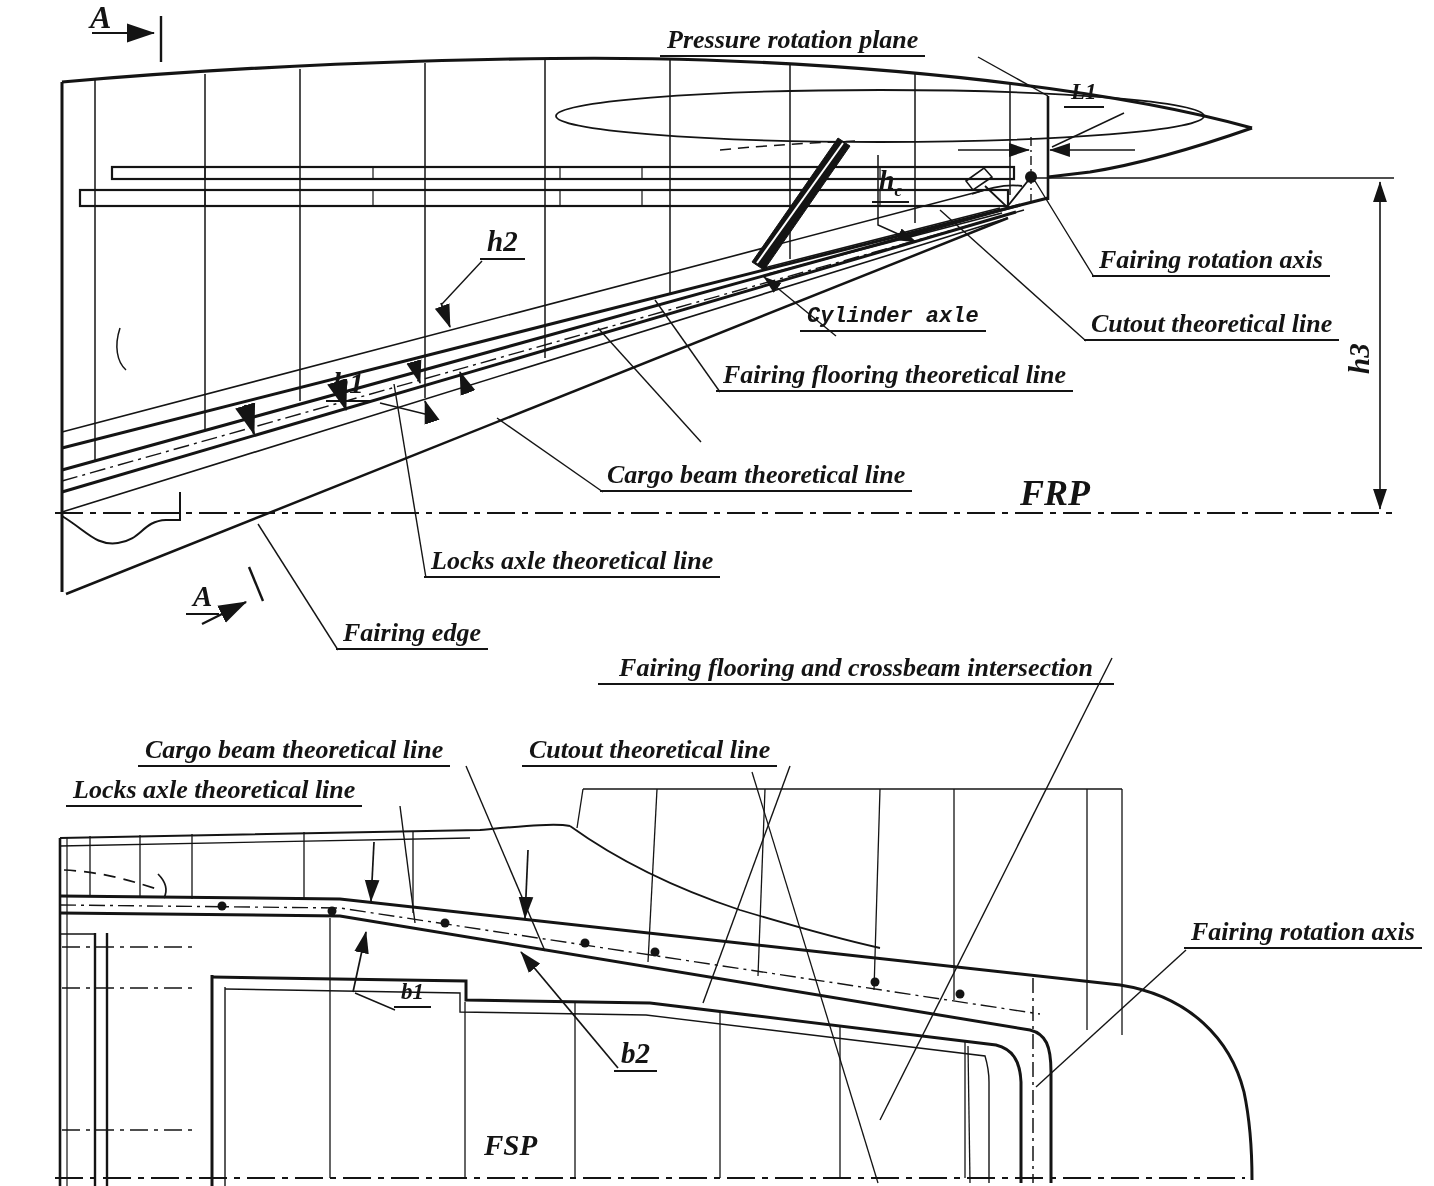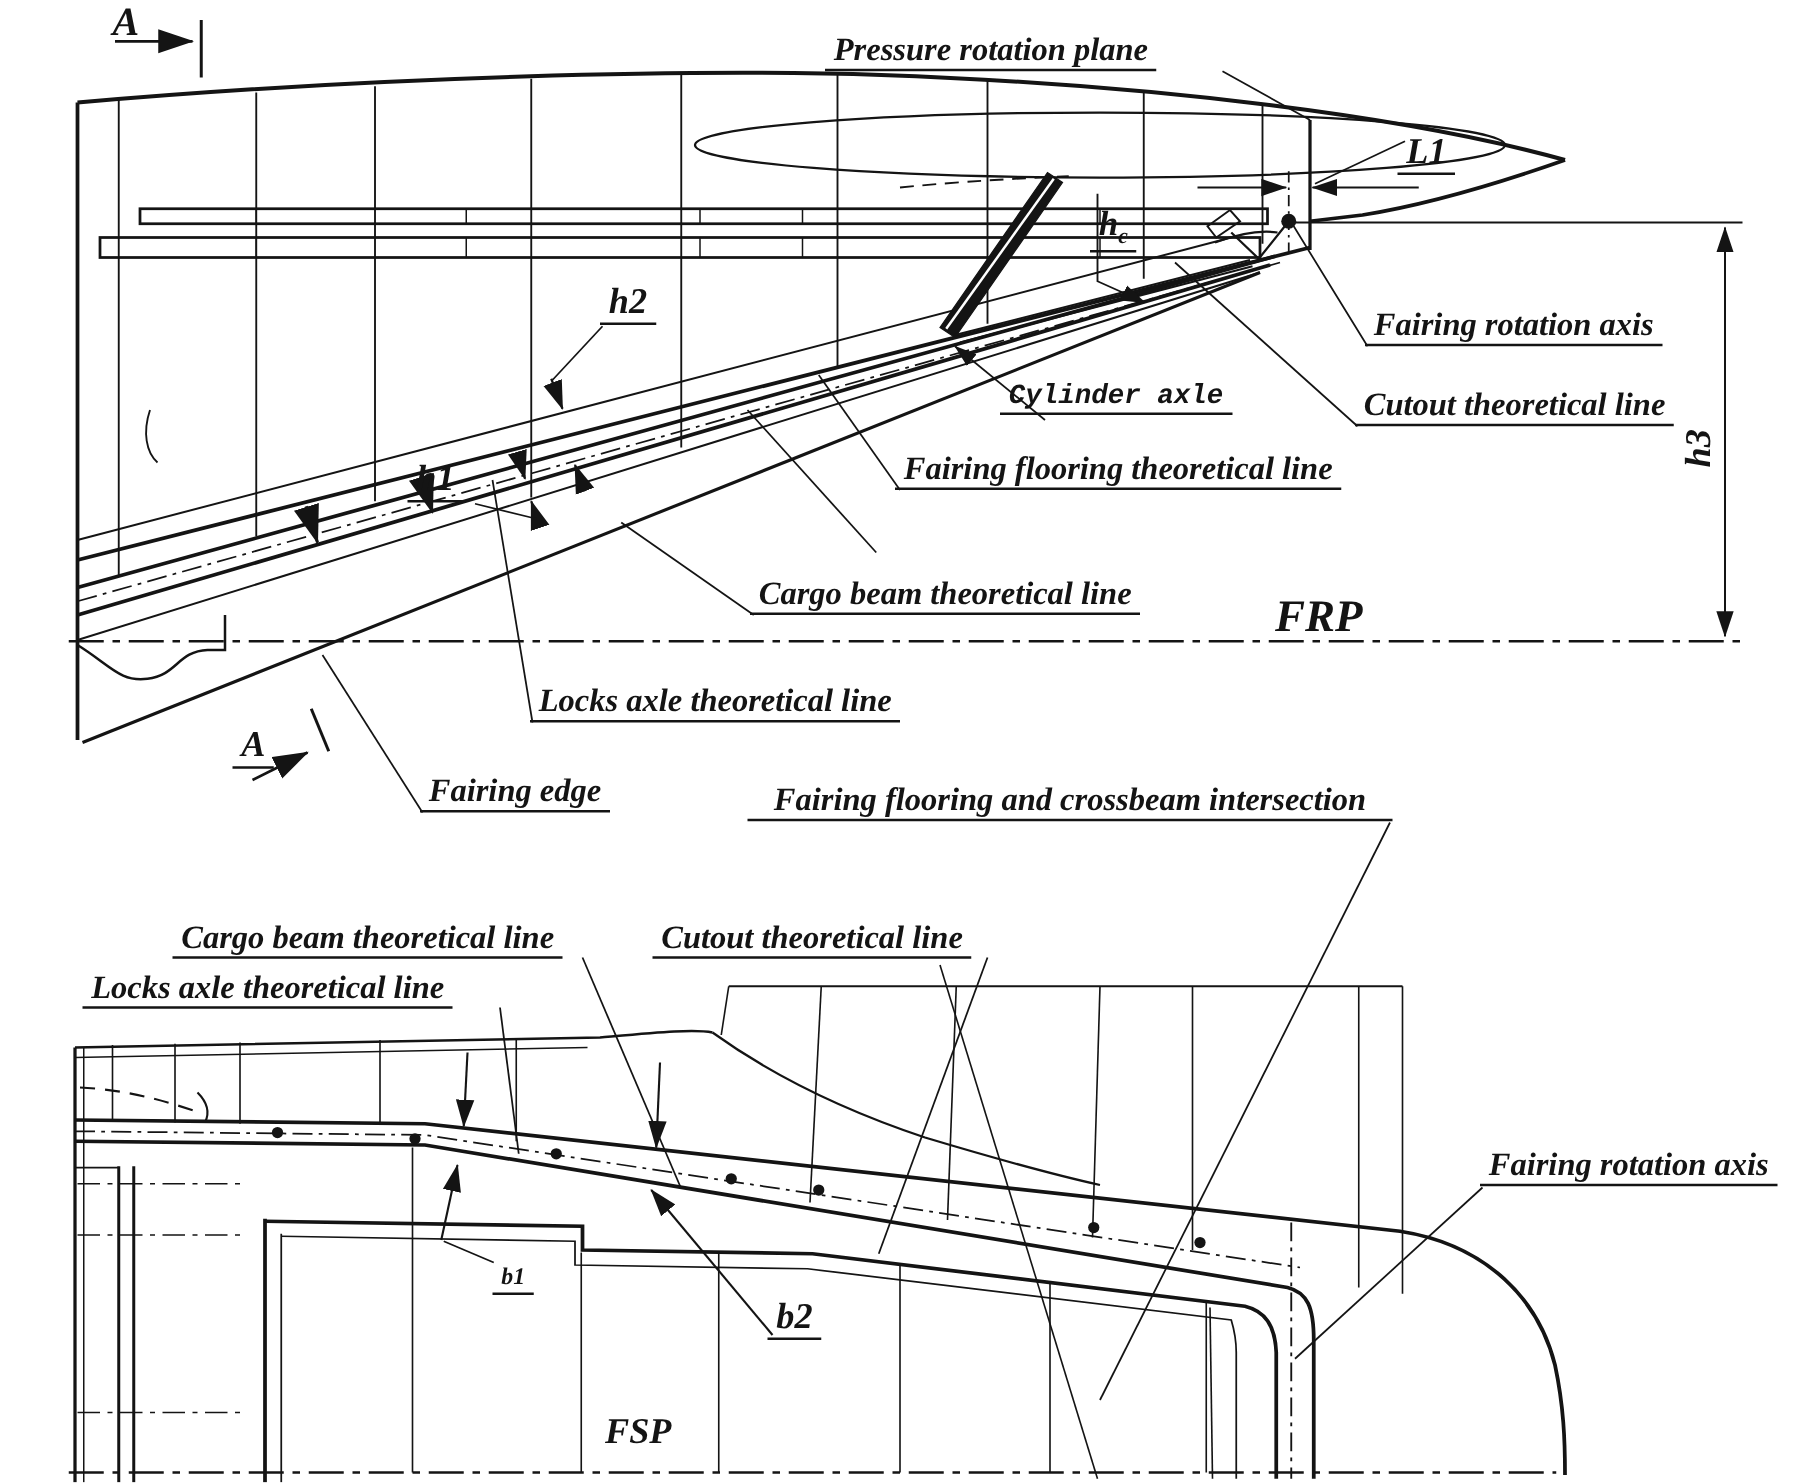--- a/index.html
+++ b/index.html
@@ -6,21 +6,21 @@
   .stage{
     position:relative;width:1434px;height:1186px;background:#ffffff;
     overflow:hidden;font-family:"Liberation Serif",serif;color:#141414;
   }
   .stage svg{position:absolute;left:0;top:0;}
   .lbl{
     position:absolute;white-space:nowrap;font-style:italic;font-weight:700;
     color:#141414;line-height:1.08;
   }
   .u{border-bottom:2.5px solid #141414;padding:0 7px 1px 7px;}
-  .ctr{text-align:center;}
+  .ctr{text-align:center;margin-top:28px;}
   .rot{transform:rotate(-90deg);transform-origin:0 0;}
   sub.dim{font-size:0.62em;font-style:italic;}
 </style>
 </head>
 <body>
 
 <div class="stage">
 
 <svg width="1434" height="1186" viewBox="0 0 1434 1186">
   <defs>
@@ -218,21 +218,21 @@
       <line x1="400" y1="806" x2="415" y2="923"></line>
       <line x1="1186" y1="950" x2="1036" y2="1087"></line>
     </g>
   </g>
 </svg>
 
 <div class="lbl" style="left:90px;top:0px;font-size:32px;">A</div>
 
 <div class="lbl u" style="left:660px;top:26px;font-size:26px;">Pressure rotation plane</div>
 
-<div class="lbl u" style="left:1118px;top:80px;font-size:29px;margin-top:26px;">L1</div>
+<div class="lbl u" style="left:1064px;top:80px;font-size:23px;">L1</div>
 
 <div class="lbl u" style="left:872px;top:121px;font-size:28px;margin-top:44px;"><span>h</span><sub class="dim">c</sub></div>
 
 <div class="lbl u" style="left:1092px;top:246px;font-size:26px;">Fairing rotation axis</div>
 
 <div class="lbl u" style="left:1084px;top:310px;font-size:26px;">Cutout theoretical line</div>
 
 <div class="lbl u" style="left:800px;top:305px;font-size:22px;font-family:Liberation Mono, monospace;">Cylinder axle</div>
 
 <div class="lbl u" style="left:716px;top:361px;font-size:26px;text-align:right;">Fairing flooring theoretical line</div>
@@ -257,21 +257,21 @@
 <div class="lbl ctr" style="left:598px;top:626px;width:516px;font-size:26px;">
   <div class="u" style="display:block;padding:0 0 1px 0;">Fairing flooring and crossbeam intersection</div>
 </div>
 
 <div class="lbl u" style="left:138px;top:736px;font-size:26px;">Cargo beam theoretical line</div>
 
 <div class="lbl u" style="left:522px;top:736px;font-size:26px;">Cutout theoretical line</div>
 
 <div class="lbl u" style="left:66px;top:776px;font-size:26px;">Locks axle theoretical line</div>
 
-<div class="lbl u" style="left:394px;top:980px;font-size:19px;margin-top:32px;">b1</div>
+<div class="lbl u" style="left:394px;top:980px;font-size:23px;">b1</div>
 
 <div class="lbl u" style="left:614px;top:1038px;font-size:29px;">b2</div>
 
 <div class="lbl" style="left:484px;top:1130px;font-size:29px;">FSP</div>
 
 <div class="lbl u" style="left:1184px;top:918px;font-size:26px;">Fairing rotation axis</div>
 
 </div>
 
 </body></html>

